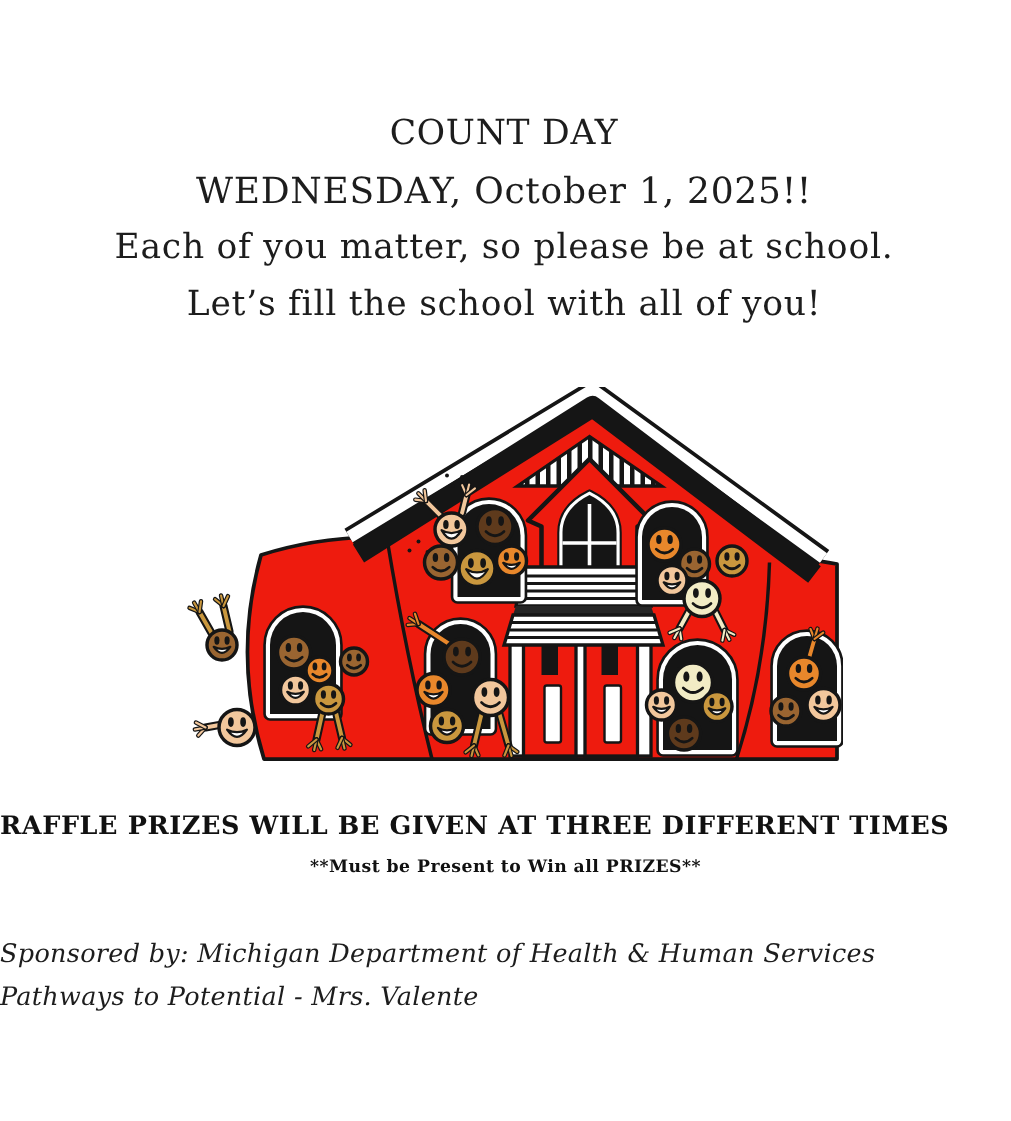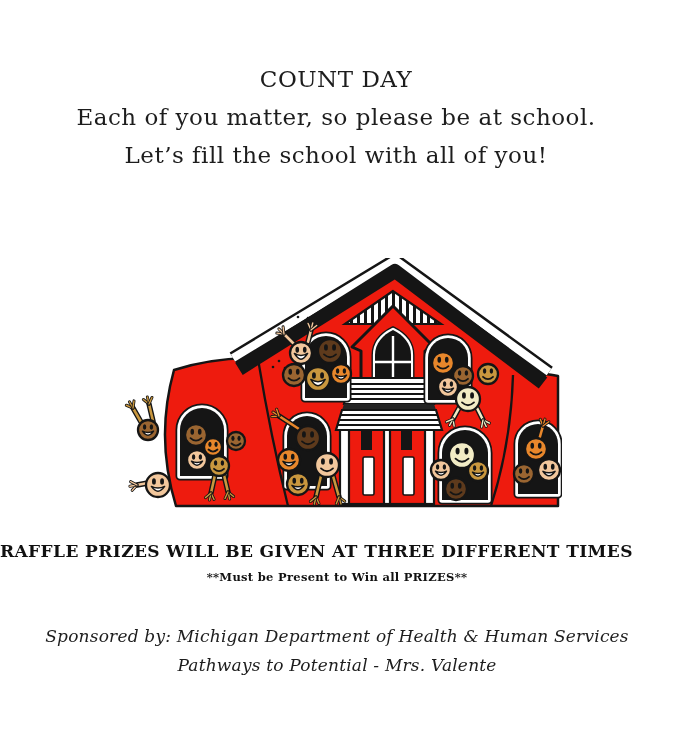--- a/index.html
+++ b/index.html
@@ -1,34 +1,35 @@
 <!DOCTYPE html>
 <html><head>
 <meta charset="utf-8">
 <style>
   html,body{margin:0;padding:0;background:#fff;}
   .page{position:relative;width:674px;height:747px;background:#ffffff;overflow:hidden;
         font-family:"DejaVu Serif","Liberation Serif",serif;color:#1d1d1d;}
-  .headline-block{position:absolute;top:60px;left:0;width:672px;text-align:center;}
+  .headline-block{position:absolute;top:70px;left:0;width:672px;text-align:center;}
   .h-line{font-size:23px;line-height:38px;letter-spacing:0.5px;white-space:nowrap;}
   .illustration{position:absolute;left:112px;top:258px;width:450px;height:254px;}
   .raffle-heading{position:absolute;top:541px;left:0;width:674px;
         font-size:17px;font-weight:bold;letter-spacing:0.4px;color:#111;white-space:nowrap;}
   .raffle-note{position:absolute;top:570px;left:0;width:674px;text-align:center;
         font-size:11.5px;font-weight:bold;letter-spacing:0.3px;color:#111;}
-  .sponsor-block{position:absolute;top:622px;left:0;width:674px;text-align:center;font-style:italic;}
+  .sponsor-block{position:absolute;top:622px;left:0;width:674px;text-align:left;font-style:italic;}
   .s-line{font-size:17px;line-height:28.5px;letter-spacing:0.2px;white-space:nowrap;}
 </style>
 </head>
 <body>
 
 <div class="page">
 
   <div class="headline-block">
     <div class="h-line">COUNT DAY</div>
+    <div class="h-line" style="font-size:24px">WEDNESDAY, October 1, 2025!!</div>
     <div class="h-line">Each of you matter, so please be at school.</div>
     <div class="h-line">Let’s fill the school with all of you!</div>
   </div>
 
   <div class="illustration">
     <svg id="schoolhouse" viewBox="0 0 450 252" width="450" height="252">
       <defs>
         <clipPath id="ventClip">
             <polygon points="281,33 233,66 329,66"></polygon>
           </clipPath>

